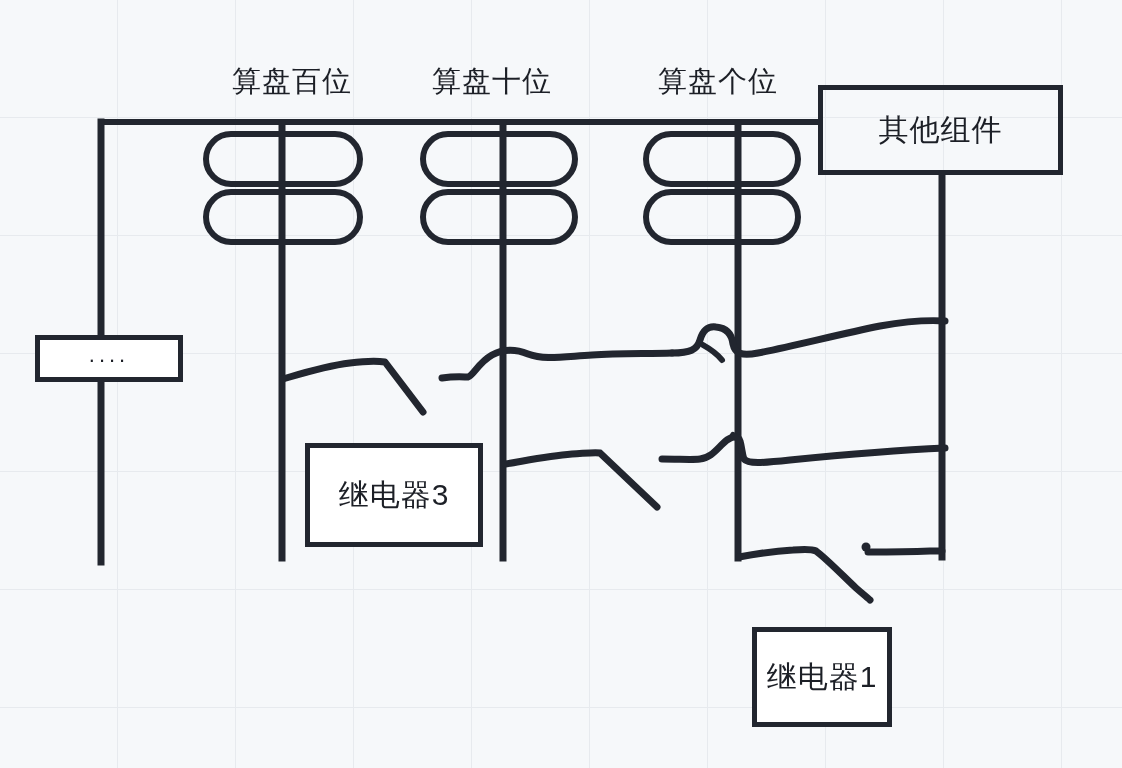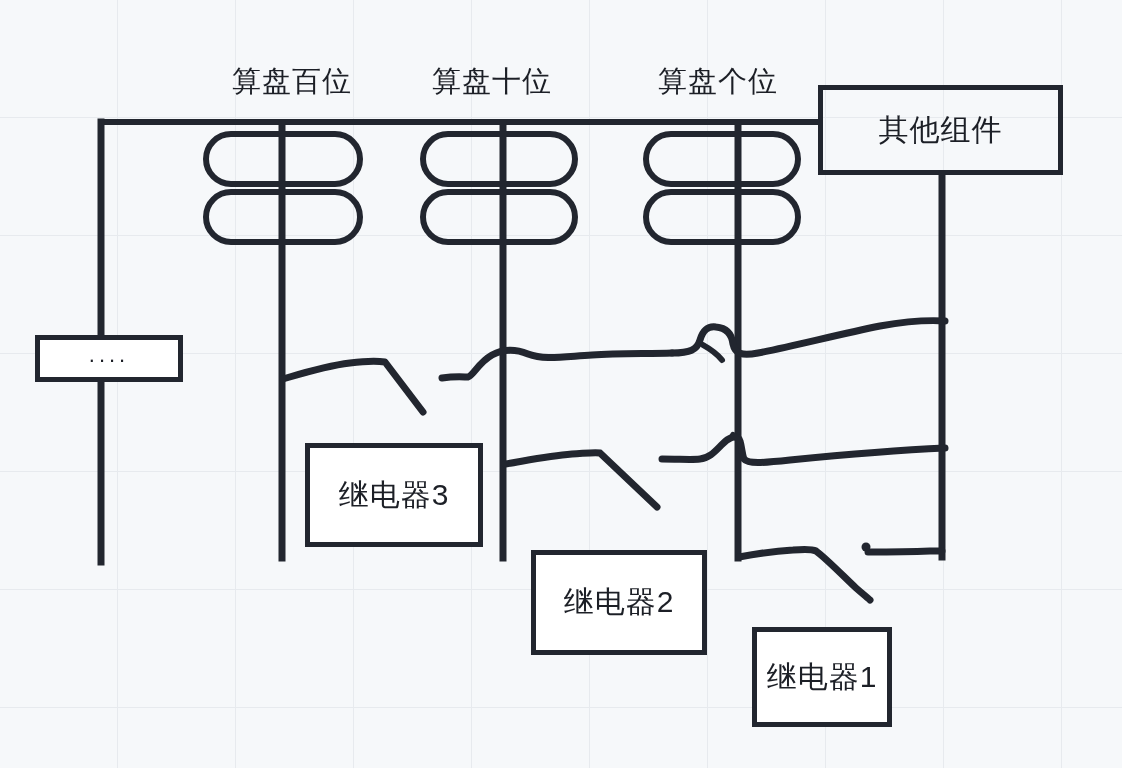--- a/index.html
+++ b/index.html
@@ -124,17 +124,16 @@
   <div class="col-label" style="left:232px; top:62px;font-family:Liberation Mono, monospace;">算盘百位</div>
   <div class="col-label" style="left:658px; top:62px;">算盘个位</div>
   <div class="col-label" style="left:432px; top:62px;">算盘十位</div>
 
   <div class="node-box filled dots-box" style="left:35px; top:335px; width:148px; height:47px;">....</div>
 
   <div class="node-box transparent other-label" style="left:818px; top:85px; width:245px; height:90px;">其他组件</div>
 
   <div class="node-box filled relay-label" style="left:305px; top:443px; width:178px; height:104px;text-align:right;">继电器3</div>
 
-  <div class="node-box filled relay-label" style="left:531px; top:550px; width:176px; height:105px;">继电器2</div>
 
   <div class="node-box filled relay-label" style="left:752px; top:627px; width:140px; height:100px;">继电器1</div>
 
 </div>
 
 </body></html>

